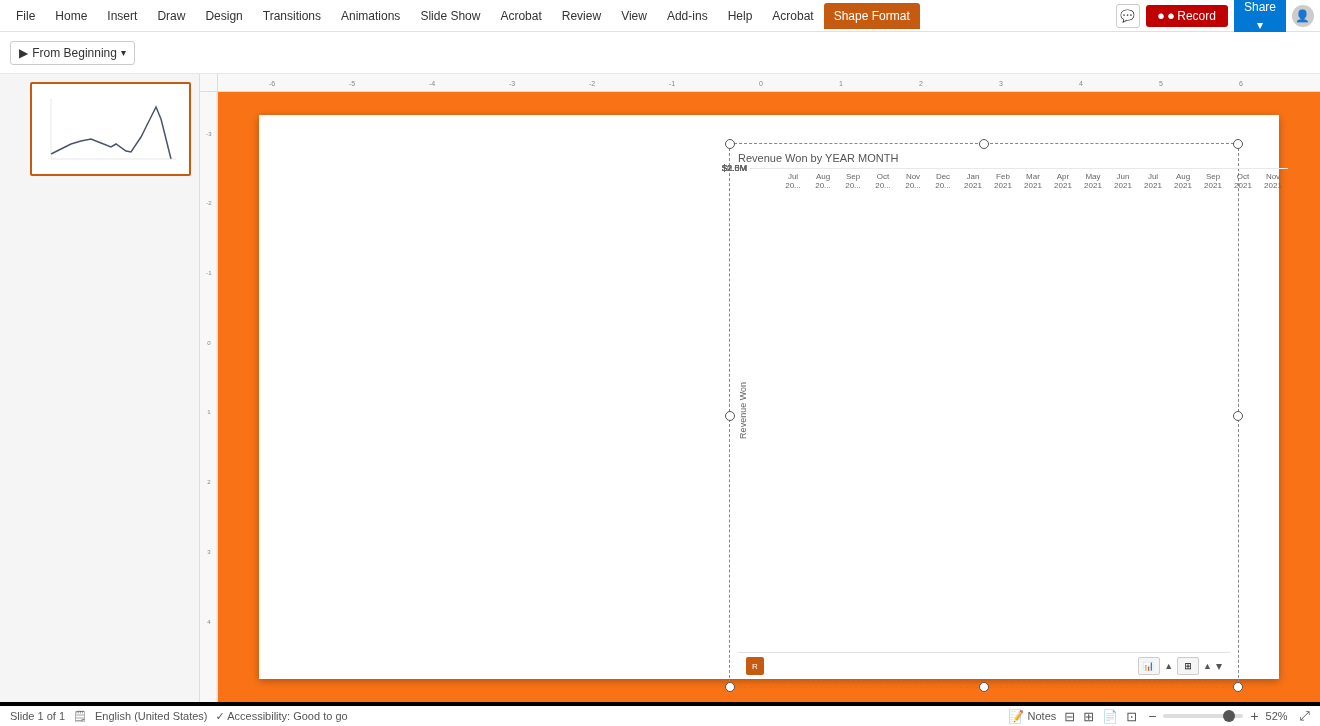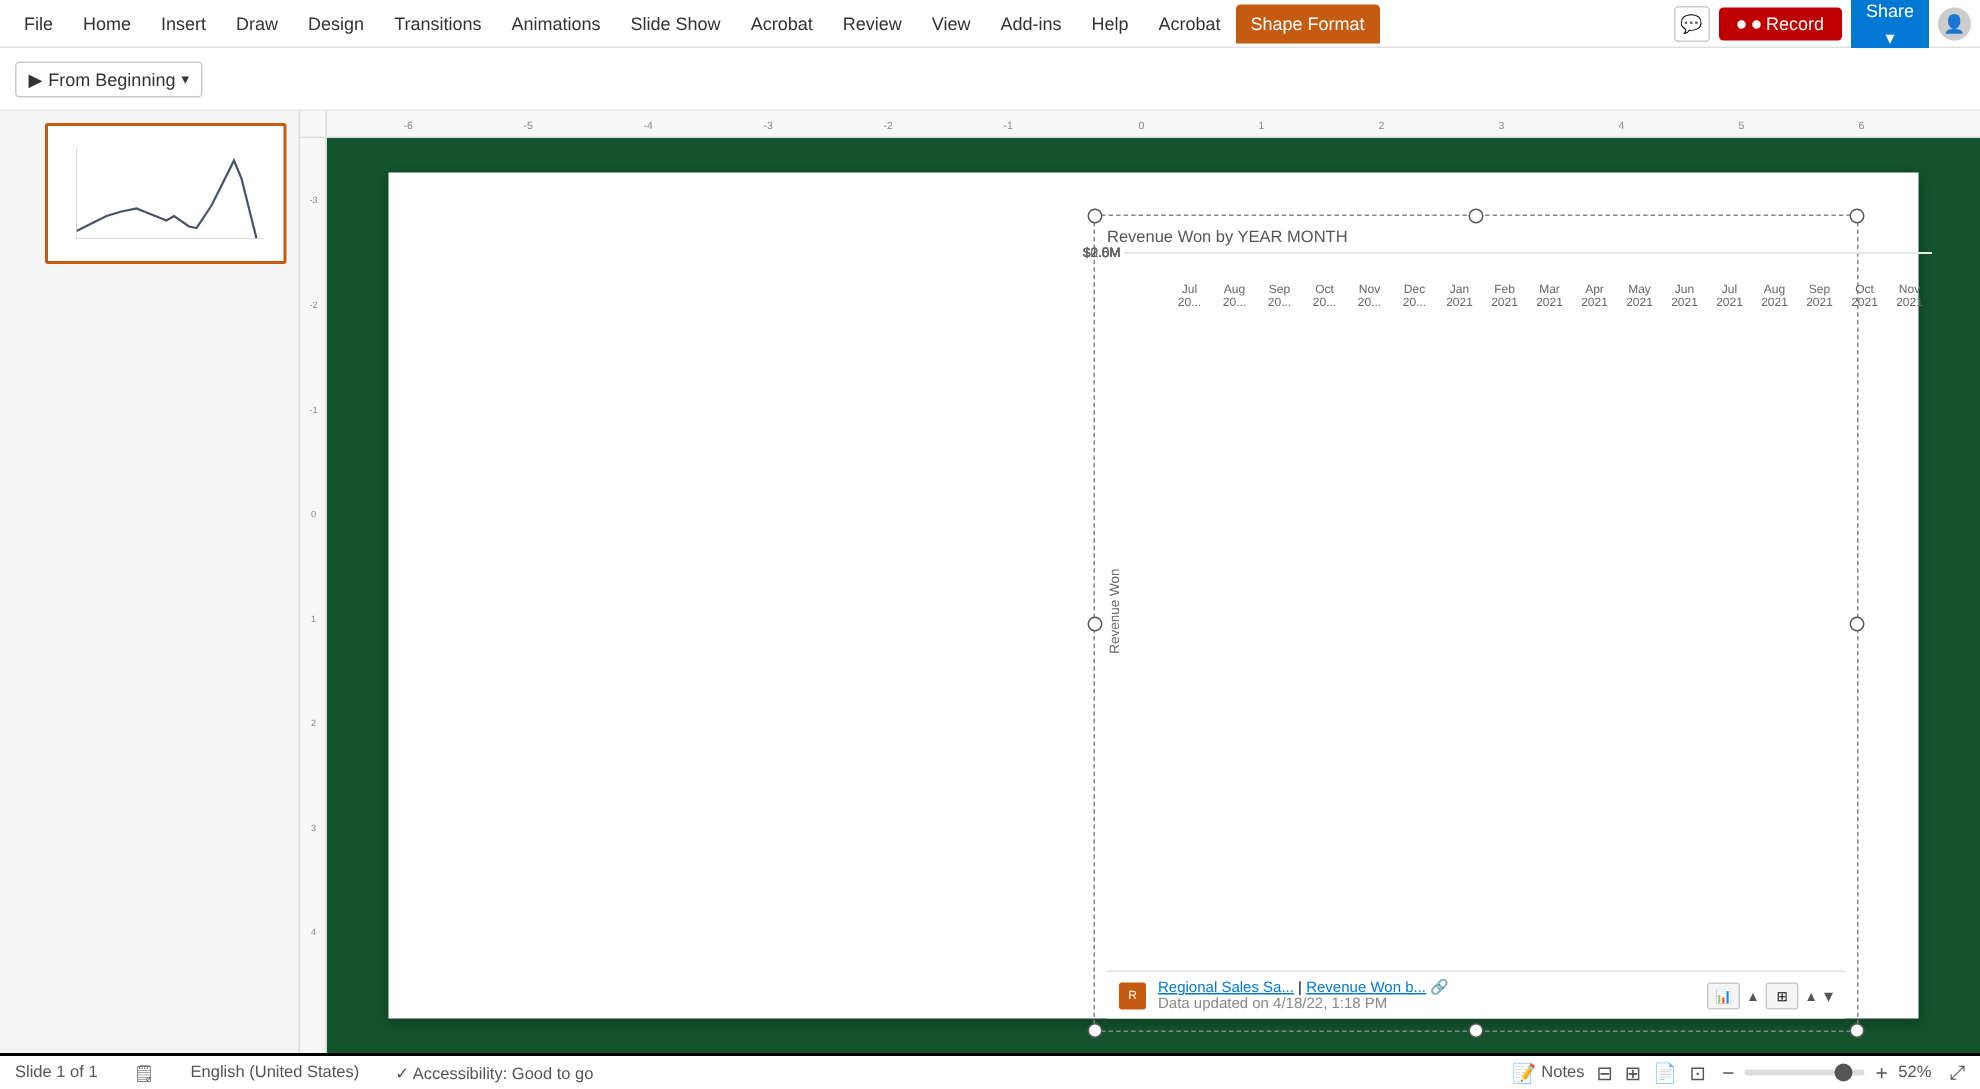--- a/index.html
+++ b/index.html
@@ -60,21 +60,21 @@
     .slide-thumb {
       position: relative; border: 2px solid #c55a11; background: #fff;
       border-radius: 2px; cursor: pointer; margin-bottom: 4px;
     }
     .slide-thumb-inner {
       width: 100%; height: 90px; overflow: hidden; display: flex; align-items: center; justify-content: center;
     }
 
     
     .canvas-area {
-      flex: 1; display: flex; flex-direction: column; overflow: hidden; background: #14532d; position: relative; justify-content: flex-end;
+      flex: 1; display: flex; flex-direction: column; overflow: hidden; background: #f97316; position: relative; justify-content: flex-end;
     }
     .ruler-h {
       height: 18px; background: #f8f8f8; border-bottom: 1px solid #ddd;
       display: flex; align-items: center; overflow: hidden; position: relative;
     }
     .canvas-with-ruler {
       display: flex; flex: 1; overflow: hidden;
     }
     .ruler-v {
       width: 18px; background: #f8f8f8; border-right: 1px solid #ddd;
@@ -154,23 +154,23 @@
     .datasource-text { flex: 1; }
     .datasource-link { color: #0078d4; text-decoration: underline; cursor: pointer; }
     .chart-icons { display: flex; align-items: center; gap: 4px; margin-left: auto; }
     .chart-icon-btn {
       width: 22px; height: 18px; border: 1px solid #ccc; background: #f5f5f5;
       display: flex; align-items: center; justify-content: center; cursor: pointer; font-size: 9px; border-radius: 2px;
     }
 
     
     .status-bar {
-      height: 24px; background: #fff; border-top: 2px solid #000000;
+      height: 24px; background: #fff; border-top: 4px solid #000000;
       display: flex; align-items: center; padding: 0 10px; font-size: 11px; color: #555;
-      gap: 24px;
+      gap: 8px;
     }
     .status-right { margin-left: auto; display: flex; align-items: center; gap: 8px; }
     .zoom-control { display: flex; align-items: center; gap: 4px; }
     .zoom-btn { cursor: pointer; font-size: 14px; color: #555; padding: 0 3px; }
     .zoom-slider {
       width: 80px; height: 4px; background: #ddd; border-radius: 2px; position: relative; cursor: pointer;
     }
     .zoom-slider-thumb {
       width: 12px; height: 12px; background: #555; border-radius: 50%;
       position: absolute; top: -4px; transform: translateX(-50%);
@@ -351,21 +351,21 @@
                       <circle cx="262" cy="236" r="3.5" fill="#3d5577"></circle>
                       <circle cx="287" cy="216" r="3.5" fill="#3d5577"></circle>
                       <circle cx="312" cy="181" r="3.5" fill="#3d5577"></circle>
                       <circle cx="337" cy="144" r="3.5" fill="#3d5577"></circle>
                       <circle cx="362" cy="80" r="3.5" fill="#3d5577"></circle>
                       <circle cx="387" cy="113" r="3.5" fill="#3d5577"></circle>
                       <circle cx="412" cy="298" r="3.5" fill="#3d5577"></circle>
                     </svg>
                   </div>
 
-                  <div style="display:flex; padding-left:28px; margin-top:19px;">
+                  <div style="display:flex; padding-left:28px; margin-top:3px;">
                     <div class="x-label">Jul<br>20...</div>
                     <div class="x-label">Aug<br>20...</div>
                     <div class="x-label">Sep<br>20...</div>
                     <div class="x-label">Oct<br>20...</div>
                     <div class="x-label">Nov<br>20...</div>
                     <div class="x-label">Dec<br>20...</div>
                     <div class="x-label">Jan<br>2021</div>
                     <div class="x-label">Feb<br>2021</div>
                     <div class="x-label">Mar<br>2021</div>
                     <div class="x-label">Apr<br>2021</div>
@@ -377,28 +377,20 @@
                     <div class="x-label">Oct<br>2021</div>
                     <div class="x-label">Nov<br>2021</div>
                   </div>
                 </div>
               </div>
 
               <div class="chart-footer">
                 <div class="datasource-icon">
                   <span>R</span>
                 </div>
-                <div class="datasource-text">
-                  <span class="datasource-link">Regional Sales Sa...</span>
-                  <span> | </span>
-                  <span class="datasource-link">Revenue Won b...</span>
-                  <span> 🔗</span>
-                  <br>
-                  <span style="color:#888;">Data updated on 4/18/22, 1:18 PM</span>
-                </div>
                 <div class="chart-icons">
                   <div class="chart-icon-btn">
                     <span>📊</span>
                   </div>
                   <span style="font-size:9px; color:#555;">▲</span>
                   <div class="chart-icon-btn">
                     <span>⊞</span>
                   </div>
                   <span style="font-size:9px; color:#555;">▲</span>
                   <span style="font-size:12px; color:#555; cursor:pointer;">▾</span>

